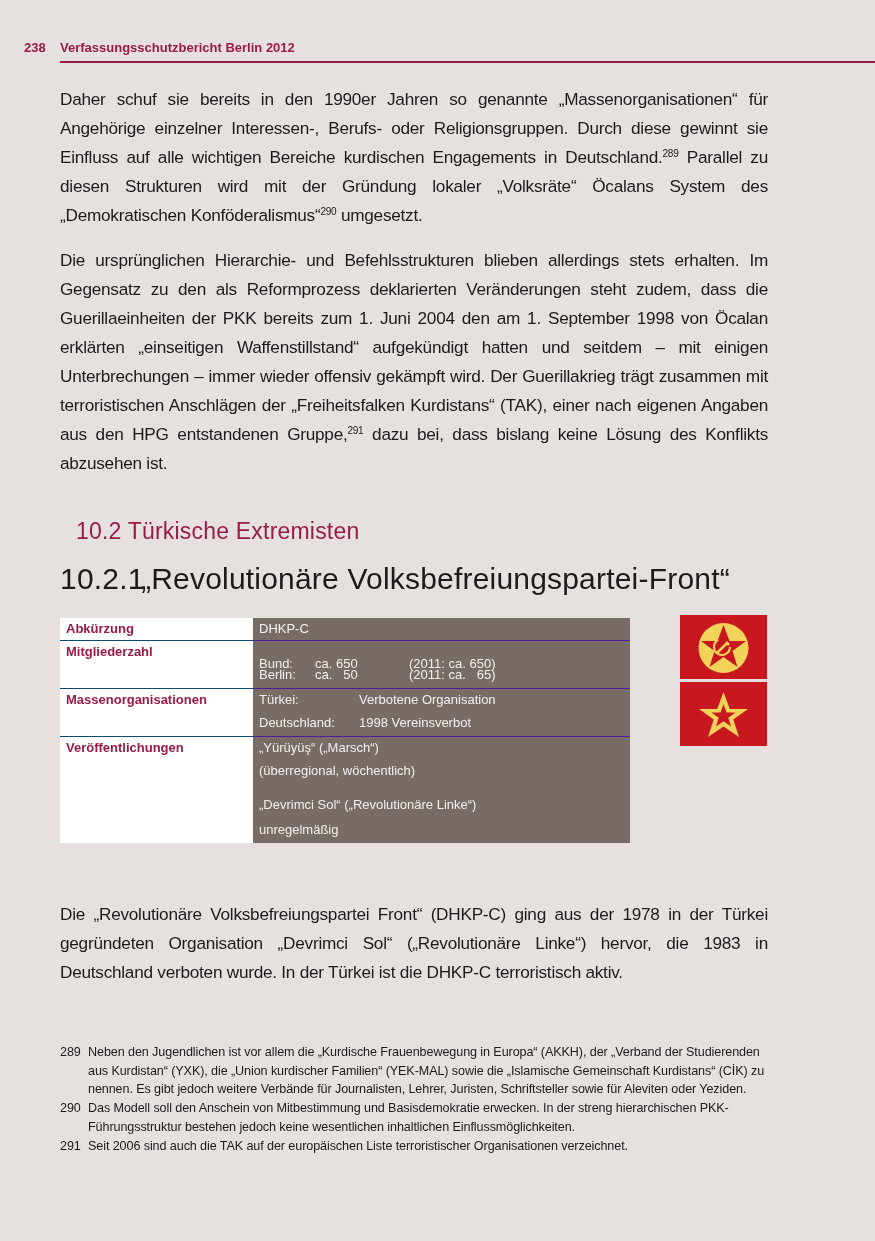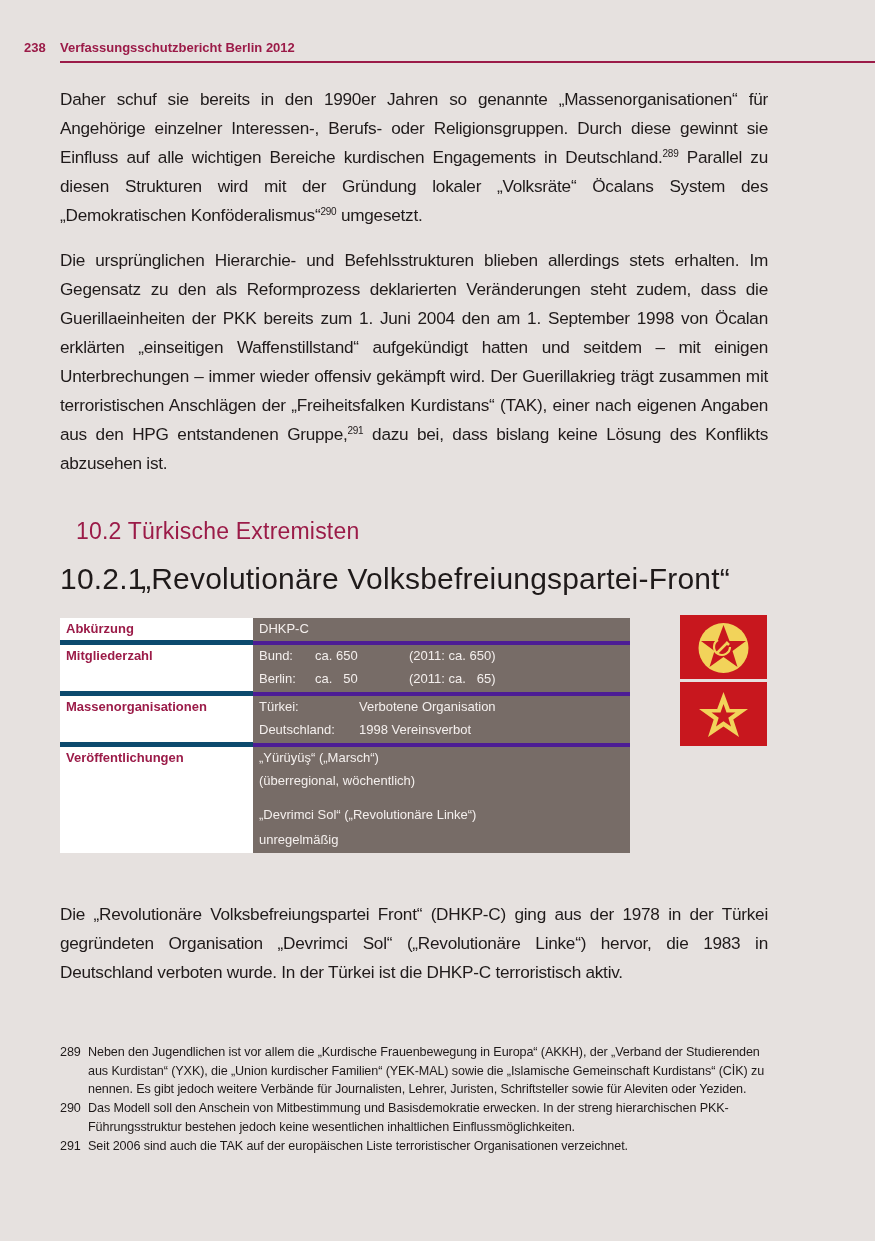--- a/index.html
+++ b/index.html
@@ -32,25 +32,25 @@
     font-size: 30px; color: #1f1a1a; letter-spacing: 0.2px;
   }
   .h3 .num { display: inline-block; width: 81px; }
   table.info {
     position: absolute; left: 60px; top: 618px; width: 570px;
     border-collapse: collapse; font-size: 13px;
   }
   table.info td { padding: 0 6px; vertical-align: top; }
   table.info td.lbl {
     width: 181px; background: #ffffff; color: #9b1b48; font-weight: bold;
-    border-bottom: 5px solid #0c4a6e;
+    border-bottom: 1px solid #0c4a6e;
   }
   table.info td.val {
     background: #776c67; color: #f4efed;
-    border-bottom: 4px solid #4c1d95;
+    border-bottom: 1px solid #4c1d95;
   }
   table.info tr.last td { border-bottom: none; }
   .vline { display: block; height: 25px; line-height: 23px; }
   .vline.first { height: 22px; line-height: 22px; }
   .vline.gap { margin-top: 9px; }
   .tab1 { display: inline-block; width: 56px; }
   .tab2 { display: inline-block; width: 94px; }
   .tab3 { display: inline-block; width: 100px; }
   .flags {
     position: absolute; left: 680px; top: 615px; width: 87px;
@@ -94,21 +94,21 @@
         </td>
     <td class="val">
           <span class="vline first">DHKP-C</span>
         </td>
   </tr>
   <tr>
     <td class="lbl">
           <span class="vline first">Mitgliederzahl</span>
         </td>
     <td class="val">
-      <span class="vline first"><span class="tab1">Bund:</span><span class="tab2" style="white-space:pre;">ca. 650</span><span style="white-space:pre;margin-top:29px;">(2011: ca. 650)</span></span>
+      <span class="vline first"><span class="tab1">Bund:</span><span class="tab2" style="white-space:pre;margin-top:12px;">ca. 650</span><span style="white-space:pre;margin-top:29px;">(2011: ca. 650)</span></span>
       <span class="vline"><span class="tab1">Berlin:</span><span class="tab2" style="white-space:pre;">ca.   50</span><span style="white-space:pre;">(2011: ca.   65)</span></span>
     </td>
   </tr>
   <tr>
     <td class="lbl">
           <span class="vline first">Massenorganisationen</span>
         </td>
     <td class="val">
       <span class="vline first"><span class="tab3">Türkei:</span><span>Verbotene Organisation</span></span>
       <span class="vline"><span class="tab3">Deutschland:</span><span>1998 Vereinsverbot</span></span>

